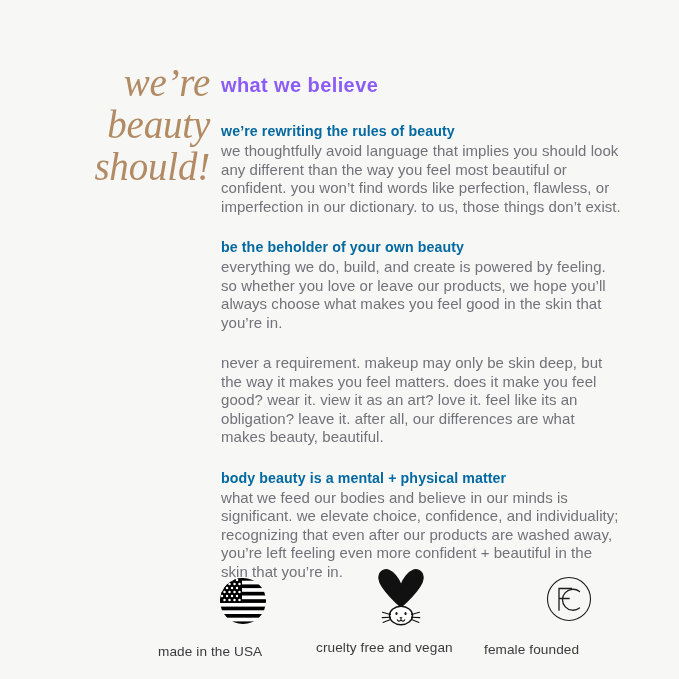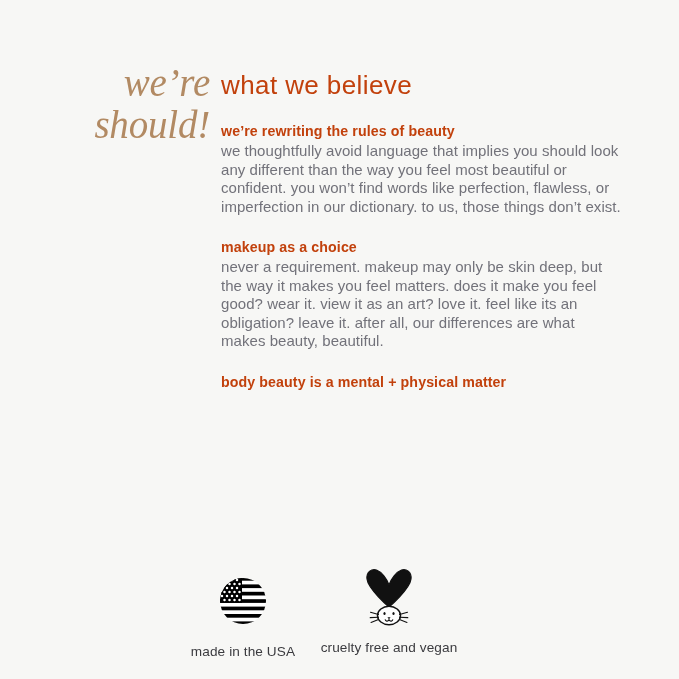--- a/index.html
+++ b/index.html
@@ -39,33 +39,33 @@
   .headline .hl-line { display: block; white-space: nowrap; }
 
   
   .content {
     position: absolute;
     left: 221px;
     top: 70px;
     width: 400px;
   }
   .main-title {
-    font-size: 26px;
-    font-weight: 400;
-    color: #c2410c;
+    font-size: 20px;
+    font-weight: 700;
+    color: #8b5cf6;
     letter-spacing: 0.4px;
     margin: 0 0 22px 0;
     line-height: 30px;
   }
   .belief-block { margin-bottom: 22px; }
   .belief-block:last-child { margin-bottom: 12px; }
   .belief-title {
     font-size: 14.2px;
     font-weight: bold;
-    color: #c2410c;
+    color: #0369a1;
     line-height: 19px;
     margin: 0 0 1px 0;
     letter-spacing: 0.1px;
   }
   .belief-body {
     font-size: 15px;
     font-weight: 400;
     color: #72727a;
     line-height: 18.5px;
     margin: 0;
@@ -77,65 +77,69 @@
     position: absolute;
     left: 0;
     top: 560px;
     width: 679px;
     height: 110px;
   }
   .badge {
     position: absolute;
     top: 0;
     width: 170px;
-    text-align: center;
   }
   .badge-icon {
     height: 62px;
     display: flex;
     align-items: center;
     justify-content: center;
   }
   .badge-label {
     font-size: 13.6px;
     color: #3b3b3f;
     letter-spacing: 0.1px;
     margin-top: 12px;
     white-space: nowrap;
   }
   #badge-usa   { left: 158px; top: 10px; }
-  #badge-cruel { left: 304px; top: 6px; }
+  #badge-cruel { left: 316px; top: 6px; }
   #badge-female{ left: 484px; top: 8px; }
 </style>
 </head>
 <body>
 
 <div class="page">
 
   <div class="headline">
     <span class="hl-line">we’re</span>
+    <span class="hl-line">beauty</span>
     <span class="hl-line">should!</span>
   </div>
 
   <div class="content">
     <h1 class="main-title">what we believe</h1>
 
     <div class="belief-block">
       <p class="belief-title">we’re rewriting the rules of beauty</p>
       <p class="belief-body">we thoughtfully avoid language that implies you should look any different than the way you feel most beautiful or confident. you won’t find words like perfection, flawless, or imperfection in our dictionary. to us, those things don’t exist.</p>
     </div>
 
-
-    <div class="belief-block">
-      <p class="belief-title">makeup as a choice</p>
+    <div class="belief-block">
+      <p class="belief-title">be the beholder of your own beauty</p>
+      <p class="belief-body">everything we do, build, and create is powered by feeling. so whether you love or leave our products, we hope you’ll always choose what makes you feel good in the skin that you’re in.</p>
+    </div>
+
+    <div class="belief-block">
       <p class="belief-body">never a requirement. makeup may only be skin deep, but the way it makes you feel matters. does it make you feel good? wear it. view it as an art? love it. feel like its an obligation? leave it. after all, our differences are what makes beauty, beautiful.</p>
     </div>
 
     <div class="belief-block">
       <p class="belief-title">body beauty is a mental + physical matter</p>
+      <p class="belief-body">what we feed our bodies and believe in our minds is significant. we elevate choice, confidence, and individuality; recognizing that even after our products are washed away, you’re left feeling even more confident + beautiful in the skin that you’re in.</p>
     </div>
   </div>
 
   <div class="badges">
 
     <div class="badge" id="badge-usa">
       <div class="badge-icon">
         <svg width="48" height="48" viewBox="0 0 48 48" aria-hidden="true">
           <defs>
             <clipPath id="circ">
@@ -203,15 +207,27 @@
           <path d="M26 51.9 L26 53.2 M26 53.2 C24.6 54.8 22.6 54.2 22.2 52.7
                    M26 53.2 C27.4 54.8 29.4 54.2 29.8 52.7" fill="none" stroke="#111111" stroke-width="1.1" stroke-linecap="round"></path>
 
           <path d="M15.5 47.5 L7.5 45.2 M15.5 50.2 L7.2 50.6 M15.5 52.6 L8 55.4
                    M36.5 47.5 L44.5 45.2 M36.5 50.2 L44.8 50.6 M36.5 52.6 L44 55.4" fill="none" stroke="#111111" stroke-width="1.1" stroke-linecap="round"></path>
         </svg>
       </div>
       <div class="badge-label">cruelty free and vegan</div>
     </div>
 
+    <div class="badge" id="badge-female">
+      <div class="badge-icon">
+        <svg width="50" height="50" viewBox="0 0 50 50" aria-hidden="true">
+          <circle cx="25" cy="25" r="21.5" fill="none" stroke="#1d1d1f" stroke-width="1.1"></circle>
+
+          <path d="M15 14.5 L15 36 M15 14.5 L27.5 14.5 M15 24.5 L25 24.5" fill="none" stroke="#1d1d1f" stroke-width="1.3" stroke-linecap="square"></path>
+
+          <path d="M35.5 17.5 A10.5 10.5 0 1 0 35.5 34" fill="none" stroke="#1d1d1f" stroke-width="1.3" stroke-linecap="round"></path>
+        </svg>
+      </div>
+      <div class="badge-label">female founded</div>
+    </div>
 
   </div>
 </div>
 
 </body></html>

